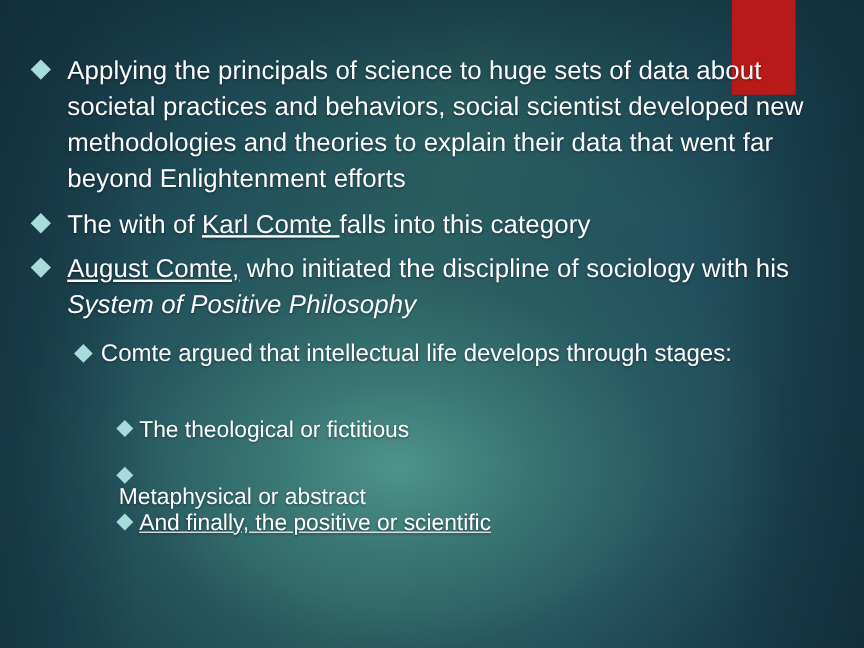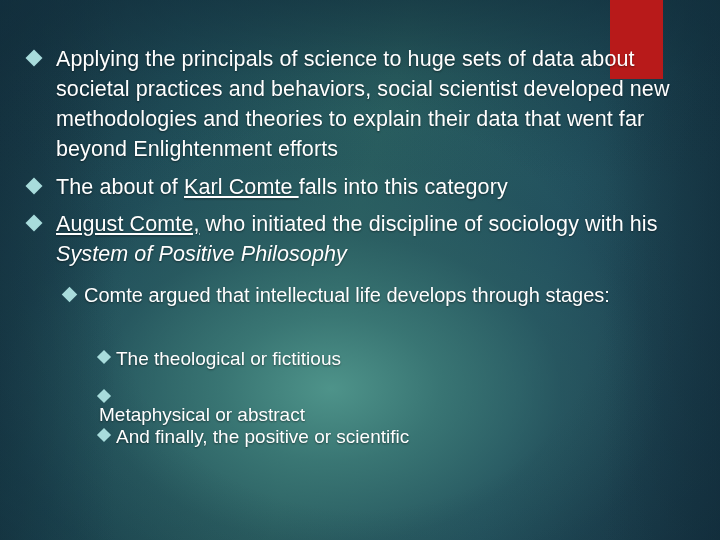--- a/index.html
+++ b/index.html
@@ -143,37 +143,37 @@
 
   <div class="red-band" style="left: 610px; top: 0px; width: 53px; height: 79px; background-color: rgb(184, 26, 26);"></div>
 
   <div class="content" id="content">
       <div class="b lvl1" style="top: 44px;">
         <span class="diamond" style="background-color: rgb(168, 220, 220);"></span>
         <span class="txt"><span>Applying the principals of science to huge sets of data about societal practices and behaviors, social scientist developed new methodologies and theories to explain their data that went far beyond Enlightenment efforts</span></span>
       </div>
       <div class="b lvl1" style="top: 172px;">
         <span class="diamond" style="background-color: rgb(168, 220, 220);"></span>
-        <span class="txt"><span>The about of </span><span class="u">Karl Comte </span><span>falls into this category</span></span>
+        <span class="txt"><span>The with of </span><span class="u">Karl Comte </span><span>falls into this category</span></span>
       </div>
       <div class="b lvl1" style="top: 209px;">
         <span class="diamond" style="background-color: rgb(168, 220, 220);"></span>
         <span class="txt"><span class="u">August Comte,</span><span> who initiated the discipline of sociology with his </span><span class="i">System of Positive Philosophy</span></span>
       </div>
       <div class="b lvl3" style="top: 345px;">
         <span class="diamond" style="background-color: rgb(168, 220, 220);"></span>
         <span class="txt"><span>The theological or fictitious</span></span>
       </div>
       <div class="b lvl2" style="top: 281px;">
         <span class="diamond" style="background-color: rgb(168, 220, 220);"></span>
         <span class="txt"><span>Comte argued that intellectual life develops through stages:</span></span>
       </div>
       <div class="b lvl3" style="top: 384px; flex-direction: column;">
         <span class="diamond" style="background-color: rgb(168, 220, 220);"></span>
         <span class="txt"><span>Metaphysical or abstract</span></span>
       </div>
-      <div class="b lvl3" style="top: 423px;">
+      <div class="b lvl3" style="top: 423px; text-decoration: underline;">
         <span class="diamond" style="background-color: rgb(168, 220, 220);"></span>
         <span class="txt"><span>And finally, the positive or scientific</span></span>
       </div>
     </div>
 
 </div>
 
 </body></html>

